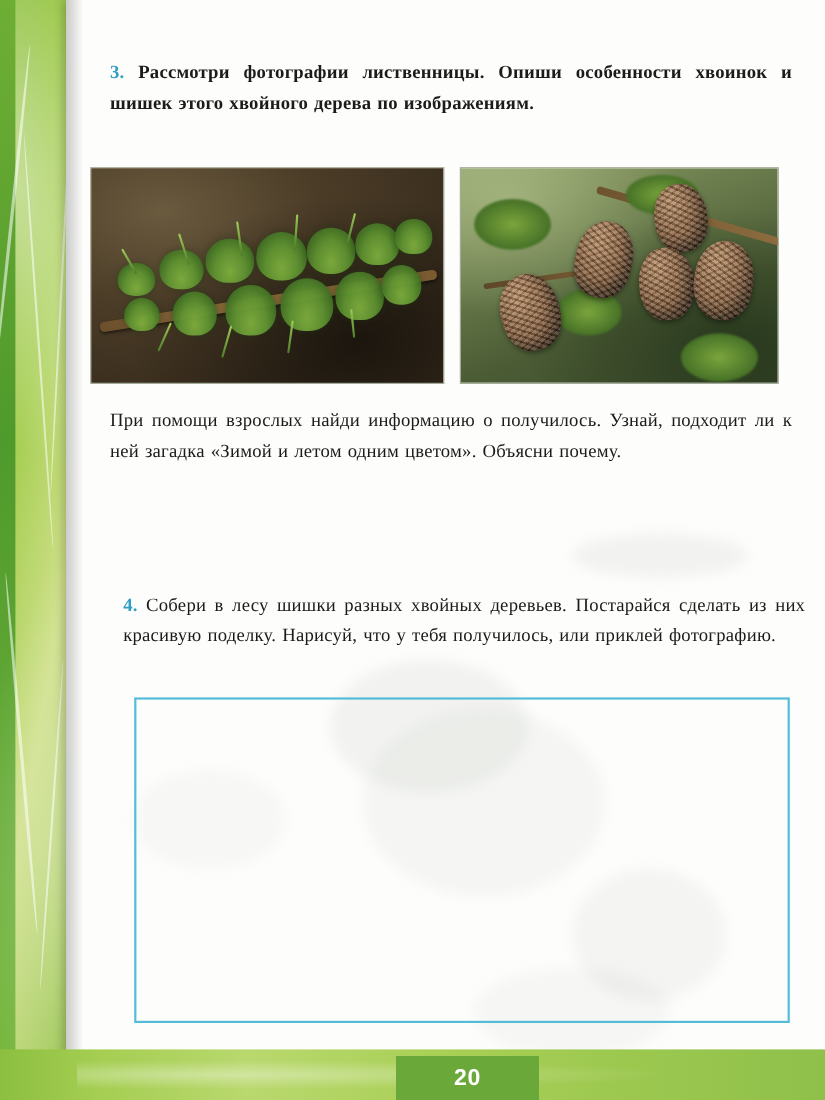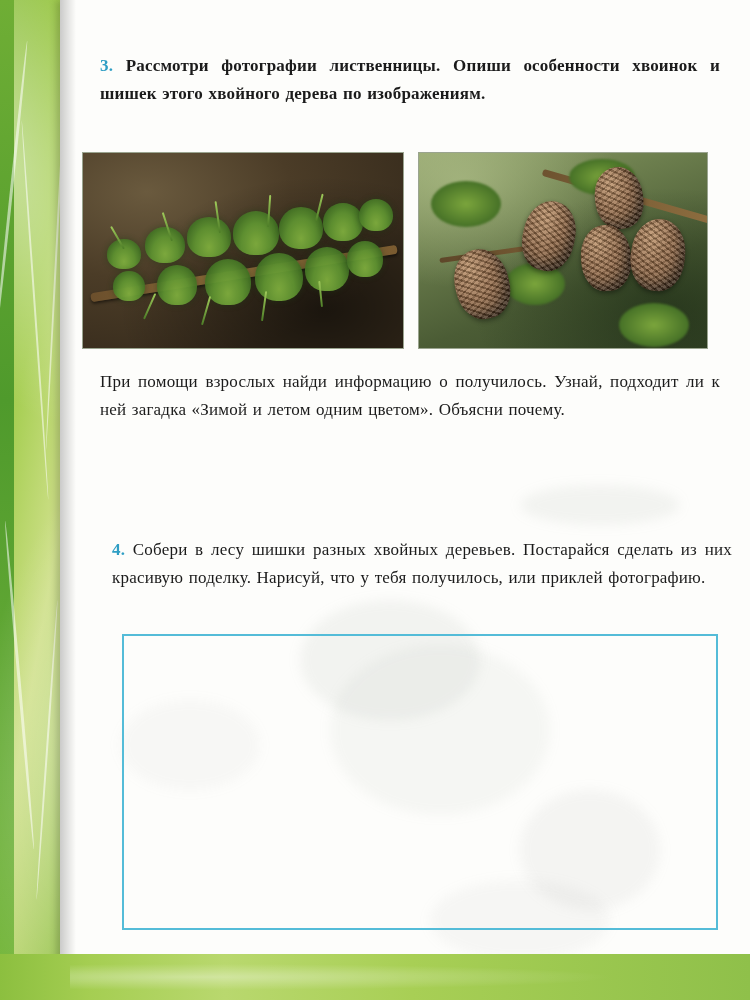--- a/index.html
+++ b/index.html
@@ -371,14 +371,17 @@
     <div id="task4">
       <p class="para"><span class="num">4.</span> <span>Собери в лесу шишки разных хвойных деревьев. Постарайся сделать из них красивую поделку. Нарисуй, что у тебя получилось, или приклей фотографию.</span></p>
     </div>
 
     <div class="draw-box"></div>
 
   </div>
 
   <div class="bottom-art"></div>
 
+  <div class="page-tab">
+    <span>20</span>
+  </div>
 
 </div>
 
 </body></html>

